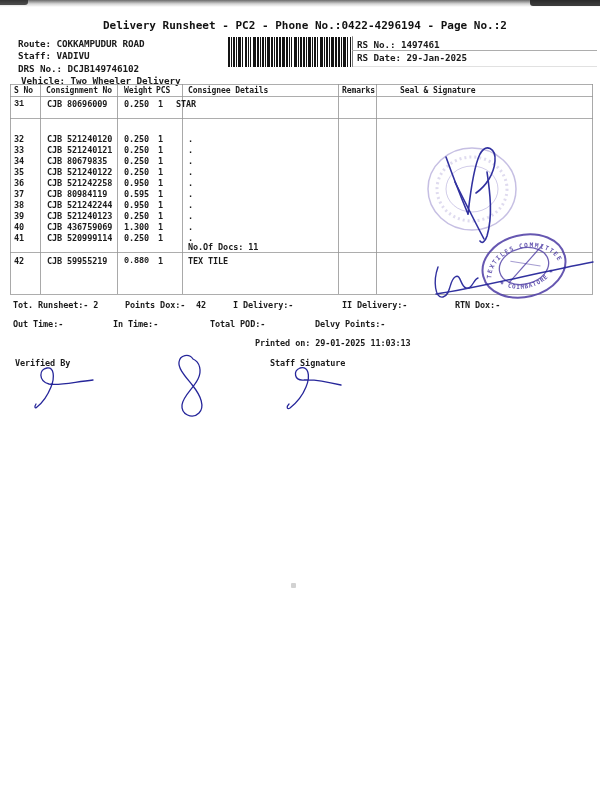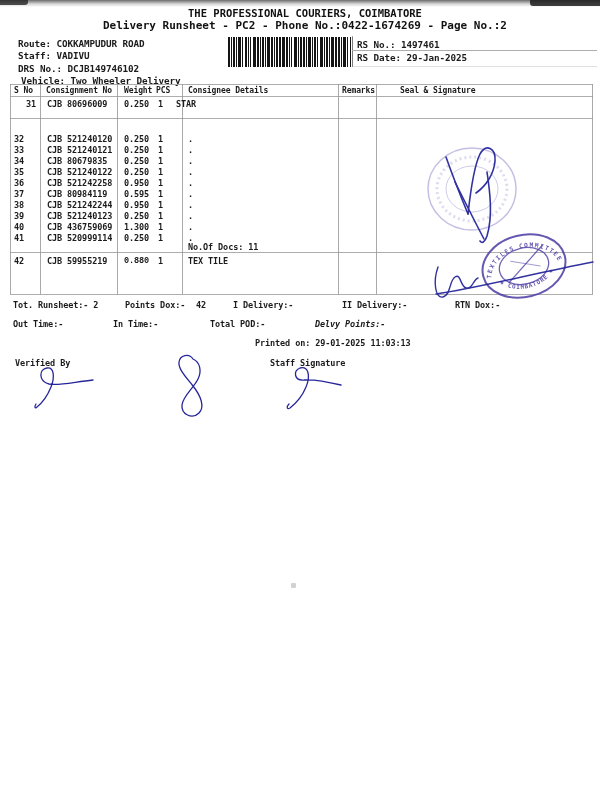--- a/index.html
+++ b/index.html
@@ -28,22 +28,21 @@
 </head>
 <body>
 
 <div class="page">
 
   <div class="scan-top"></div>
   <div class="scan-corner-l"></div>
   <div class="scan-corner-r"></div>
   <div class="speck"></div>
 
-  <div class="abs title1" style="top:7px;">THE PROFESSIONAL COURIERS, COIMBATORE</div>
-  <div class="abs title2" style="top:19px;">Delivery Runsheet - PC2 - Phone No.:0422-1674269 - Page No.:2</div>
+  <div class="abs title2" style="top:19px;">Delivery Runsheet - PC2 - Phone No.:0422-4296194 - Page No.:2</div>
 
   <div class="abs t t9" style="left:18px;top:38px;">Route: COKKAMPUDUR ROAD</div>
   <div class="abs t t9" style="left:18px;top:50px;">Staff: VADIVU</div>
   <div class="abs t t9" style="left:18px;top:63px;">DRS No.: DCJB149746102</div>
   <div class="abs t t9" style="left:21px;top:75px;">Vehicle: Two Wheeler Delivery</div>
 
   <div id="barcode">
       <div class="bar" style="width: 2px;"></div>
       <div class="gap" style="width: 1px;"></div>
       <div class="bar" style="width: 1px;"></div>
@@ -155,21 +154,21 @@
   <div class="abs t t8" style="left:14px;top:86px;">S No</div>
   <div class="abs t t8" style="left:46px;top:86px;">Consignment No</div>
   <div class="abs t t8" style="left:124px;top:86px;">Weight</div>
   <div class="abs t t8" style="left:156px;top:86px;">PCS</div>
   <div class="abs t t8" style="left:188px;top:86px;">Consignee Details</div>
   <div class="abs t t8" style="left:342px;top:86px;">Remarks</div>
   <div class="abs t t8" style="left:400px;top:86px;">Seal &amp; Signature</div>
 
   <div id="rows-host">
       <div class="trow" style="top: 99px;">
-        <span class="t cell" style="left: 26px;">31</span>
+        <span class="t cell" style="left: 14px; font-family: Liberation Mono, monospace;">31</span>
         <span class="t cell" style="left: 47px;">CJB 80696009</span>
         <span class="t cell" style="left: 124px;">0.250</span>
         <span class="t cell" style="left: 158px;">1</span>
         <span class="t cell" style="left: 176px;">STAR</span>
       </div>
       <div class="trow" style="top: 134px;">
         <span class="t cell" style="left: 14px;">32</span>
         <span class="t cell" style="left: 47px;">CJB 521240120</span>
         <span class="t cell" style="left: 124px;">0.250</span>
         <span class="t cell" style="left: 158px;">1</span>
@@ -251,21 +250,21 @@
   <div class="abs t" style="left:13px;top:300px;">Tot. Runsheet:- 2</div>
   <div class="abs t" style="left:125px;top:300px;">Points Dox:-</div>
   <div class="abs t" style="left:196px;top:300px;">42</div>
   <div class="abs t" style="left:233px;top:300px;">I Delivery:-</div>
   <div class="abs t" style="left:342px;top:300px;">II Delivery:-</div>
   <div class="abs t" style="left:455px;top:300px;">RTN Dox:-</div>
 
   <div class="abs t" style="left:13px;top:319px;">Out Time:-</div>
   <div class="abs t" style="left:113px;top:319px;">In Time:-</div>
   <div class="abs t" style="left:210px;top:319px;">Total POD:-</div>
-  <div class="abs t" style="left:315px;top:319px;font-style:italic;">Delvy Points:-</div>
+  <div class="abs t" style="left:315px;top:319px;">Delvy Points:-</div>
 
   <div class="abs t" style="left:255px;top:338px;">Printed on: 29-01-2025 11:03:13</div>
 
   <div class="abs t" style="left:15px;top:358px;">Verified By</div>
   <div class="abs t" style="left:270px;top:358px;">Staff Signature</div>
 
   <svg width="600" height="800" viewBox="0 0 600 800">
 
     <g stroke="#8d7fc7" fill="none">
       <ellipse cx="472" cy="189" rx="44" ry="41" stroke-width="1.5" opacity="0.5"></ellipse>

